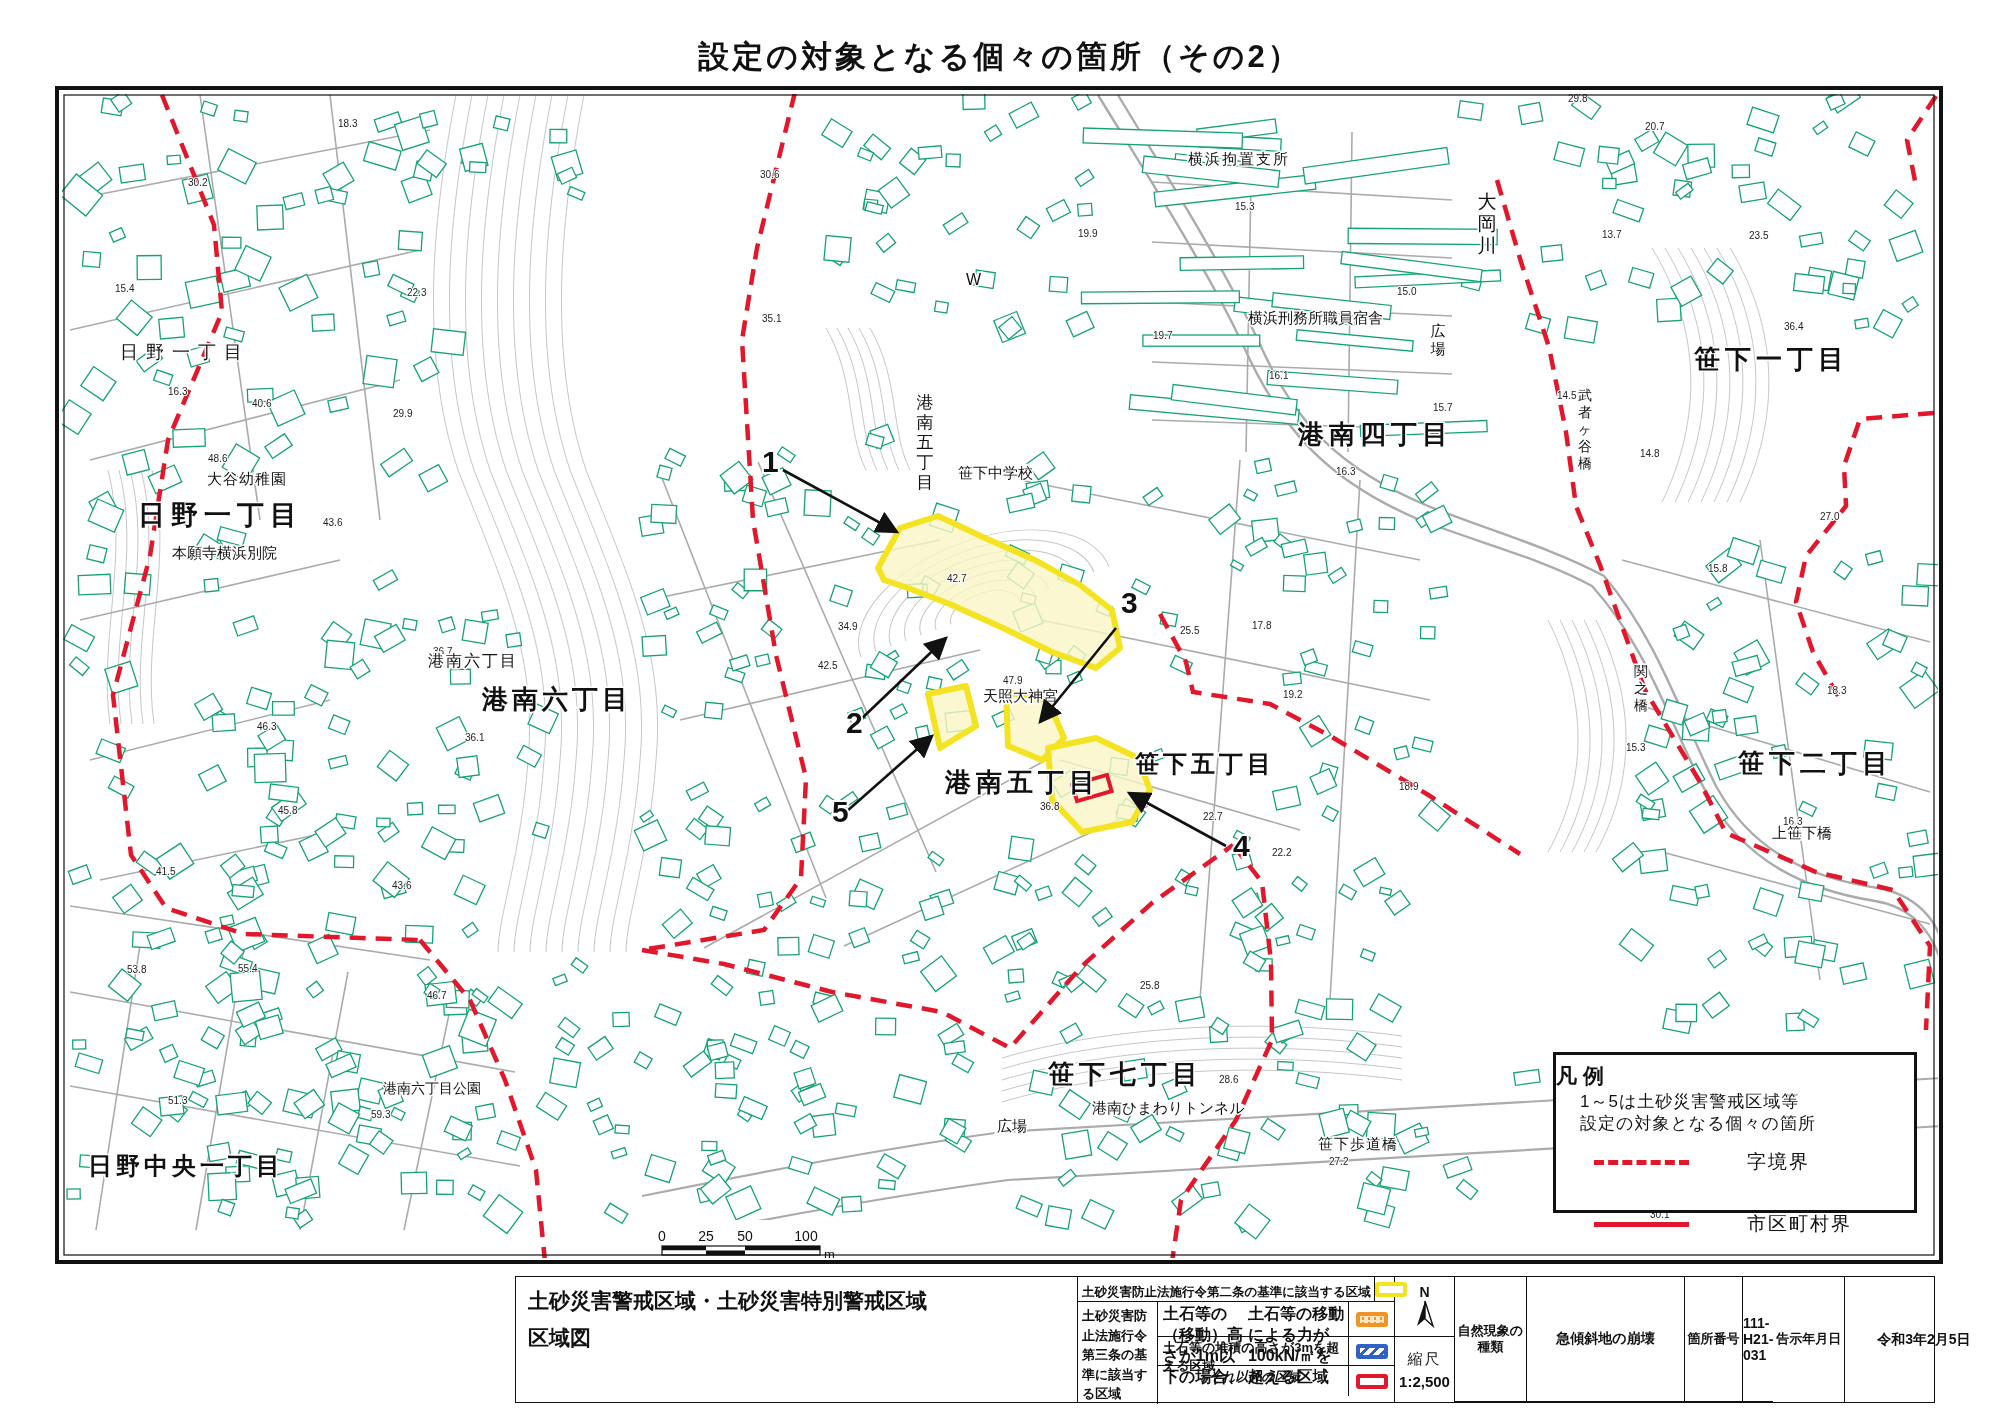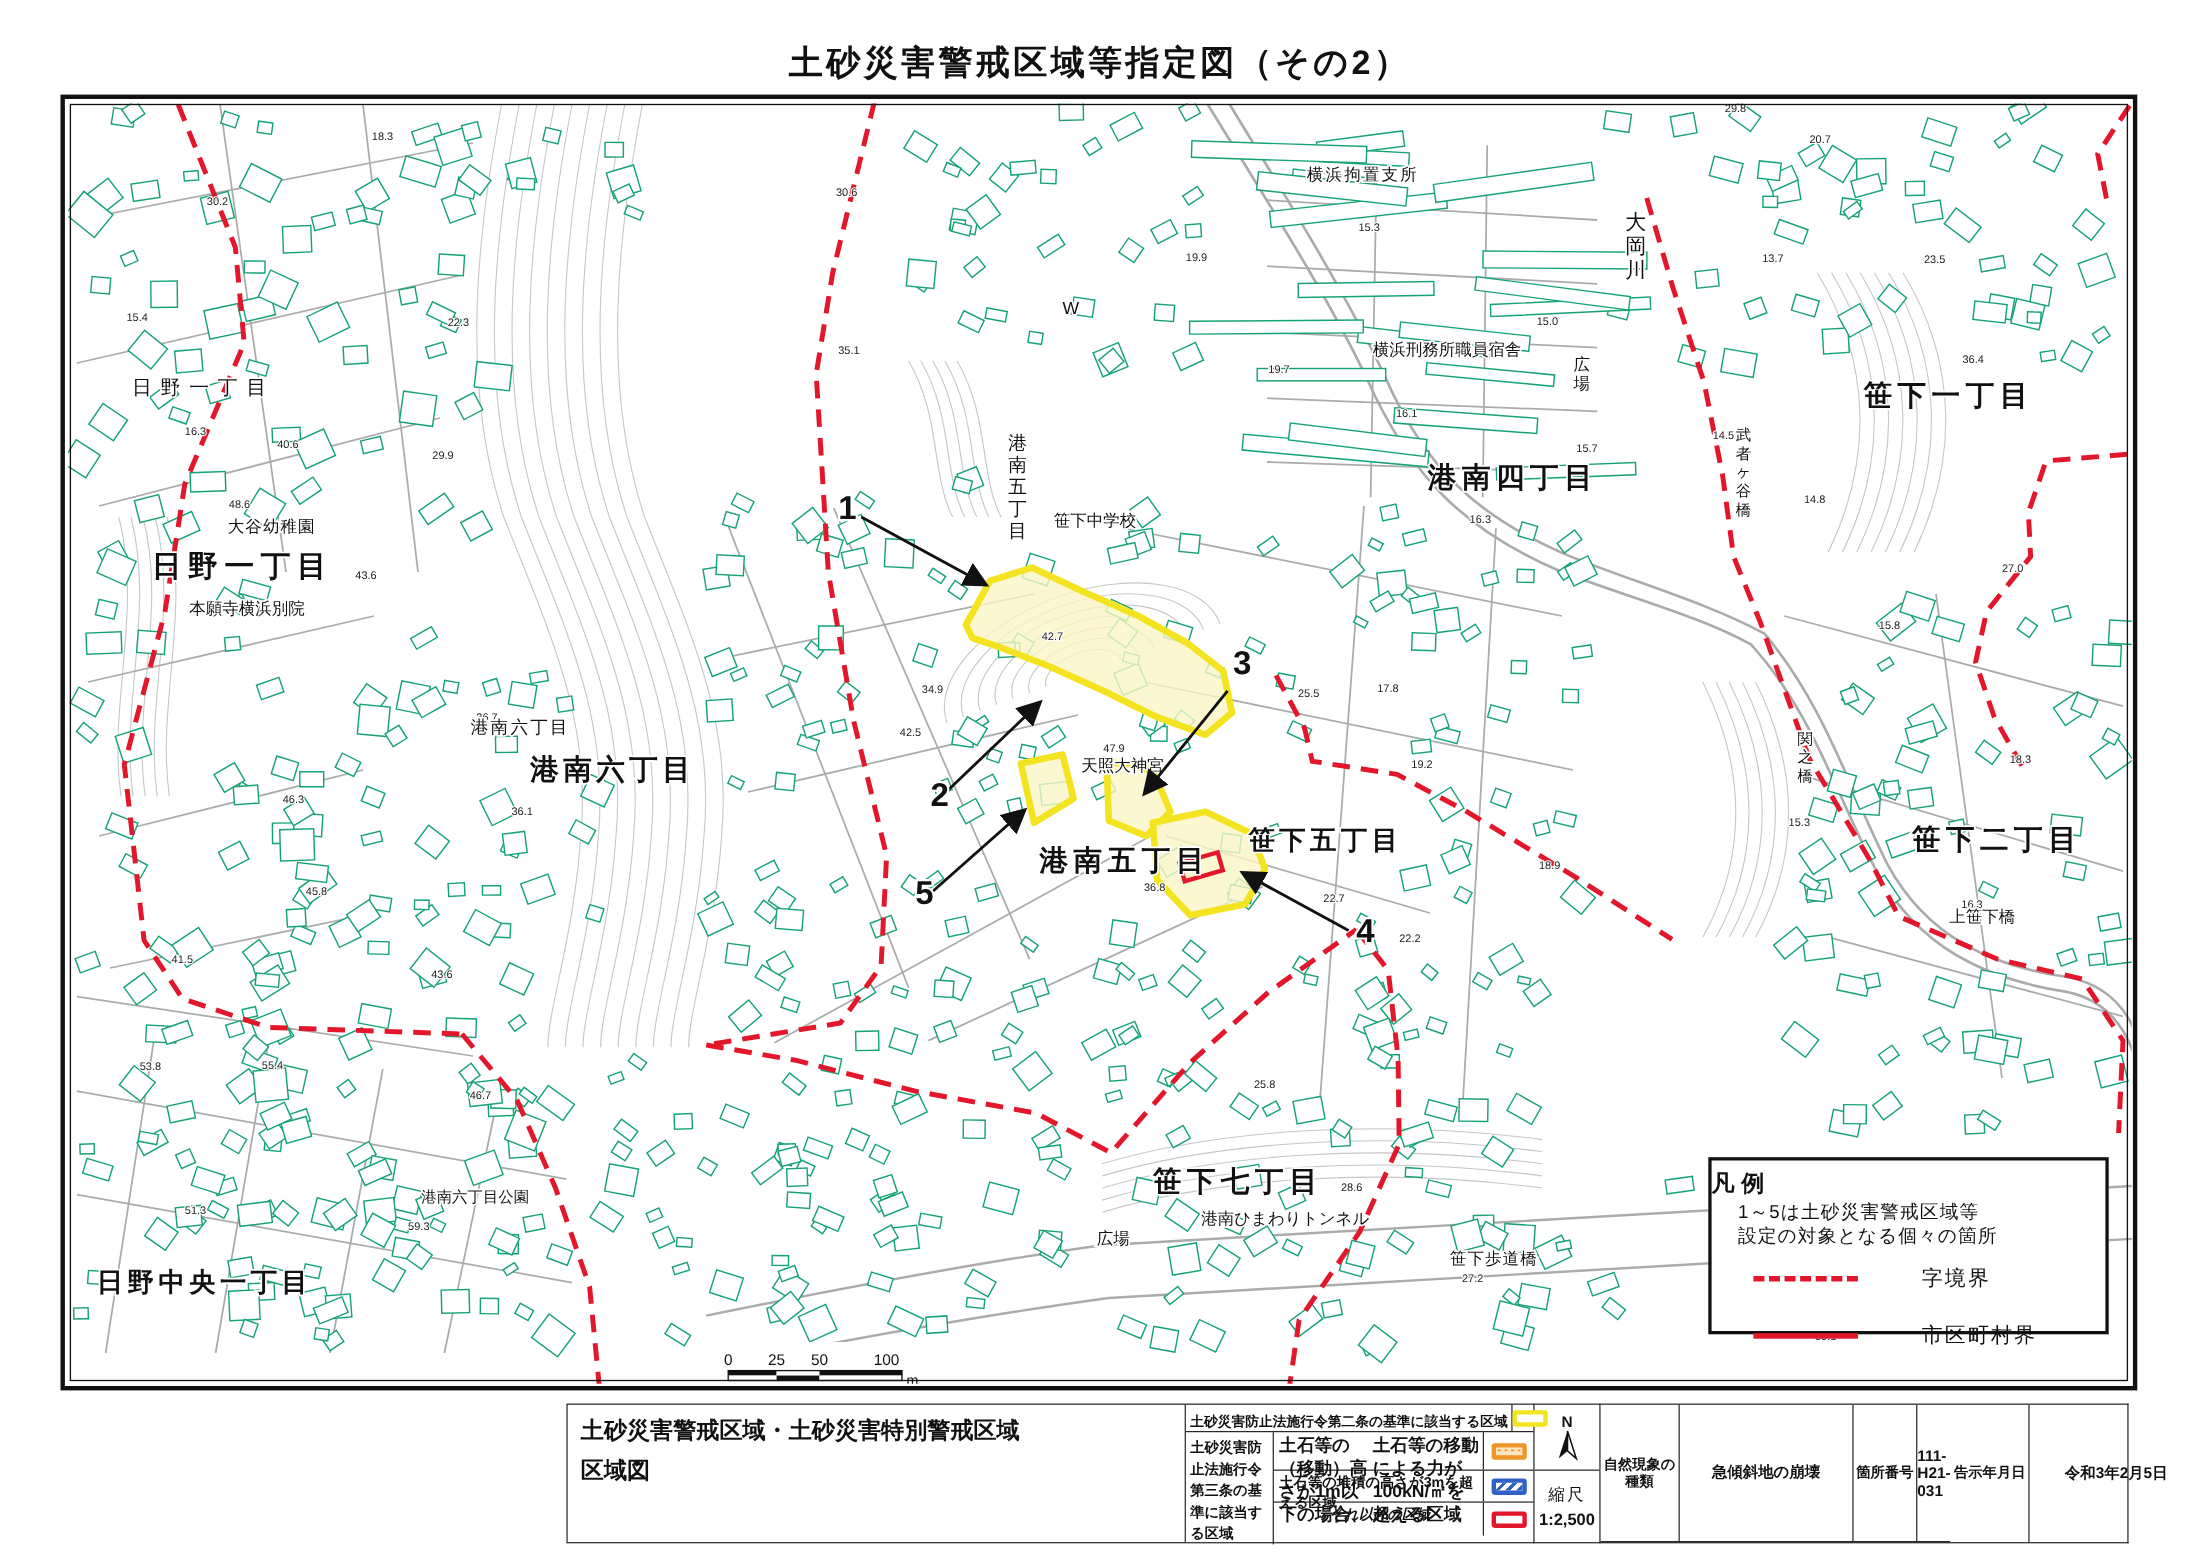--- a/index.html
+++ b/index.html
@@ -58,21 +58,21 @@
         font-size:13px;font-weight:700;text-align:center;line-height:1.25;}
   .ir-v{width:158px;border-right:1px solid #111;display:flex;align-items:center;justify-content:center;font-size:14px;font-weight:600;}
   .ir-k2{width:58px;border-right:1px solid #111;display:flex;align-items:center;justify-content:center;font-size:13px;font-weight:700;}
   .ir-v2{flex:1;display:flex;align-items:center;justify-content:center;font-size:14px;font-weight:600;}
 </style>
 </head>
 <body>
 
 <div class="page">
 
-  <div class="page-title">土砂災害警戒区域等指定図（その2）</div>
+  <div class="page-title">設定の対象となる個々の箇所（その2）</div>
 
   <svg id="map-svg" width="2000" height="1414" viewBox="0 0 2000 1414">
       <clipPath id="mapclip">
         <rect x="62" y="94" width="1876" height="1164"></rect>
       </clipPath>
       <g clip-path="url(#mapclip)">
         <g stroke="#c6c6c6" stroke-width="1" fill="none">
           <path d="M456,95 C434,210 418,350 458,470 C498,572 538,652 528,760 C522,850 498,918 498,952" transform="translate(0,0)"></path>
           <path d="M456,95 C434,210 418,350 458,470 C498,572 538,652 528,760 C522,850 498,918 498,952" transform="translate(16,0)"></path>
           <path d="M456,95 C434,210 418,350 458,470 C498,572 538,652 528,760 C522,850 498,918 498,952" transform="translate(32,0)"></path>
@@ -977,21 +977,21 @@
     </svg>
 
   <div class="legend">
     <div class="legend-title">凡例</div>
     <div class="legend-note">1～5は土砂災害警戒区域等</div>
     <div class="legend-note" style="margin-top:0;">設定の対象となる個々の箇所</div>
     <div class="legend-row">
       <div class="sample dashed"></div>
       <div class="lbl">字境界</div>
     </div>
-    <div class="legend-row" style="margin-top:26px;">
+    <div class="legend-row" style="margin-top:36px;">
       <div class="sample solid"></div>
       <div class="lbl">市区町村界</div>
     </div>
   </div>
 
   <div class="info">
     <div class="cell i-title">
       <div>土砂災害警戒区域・土砂災害特別警戒区域</div>
       <div>区域図</div>
     </div>

